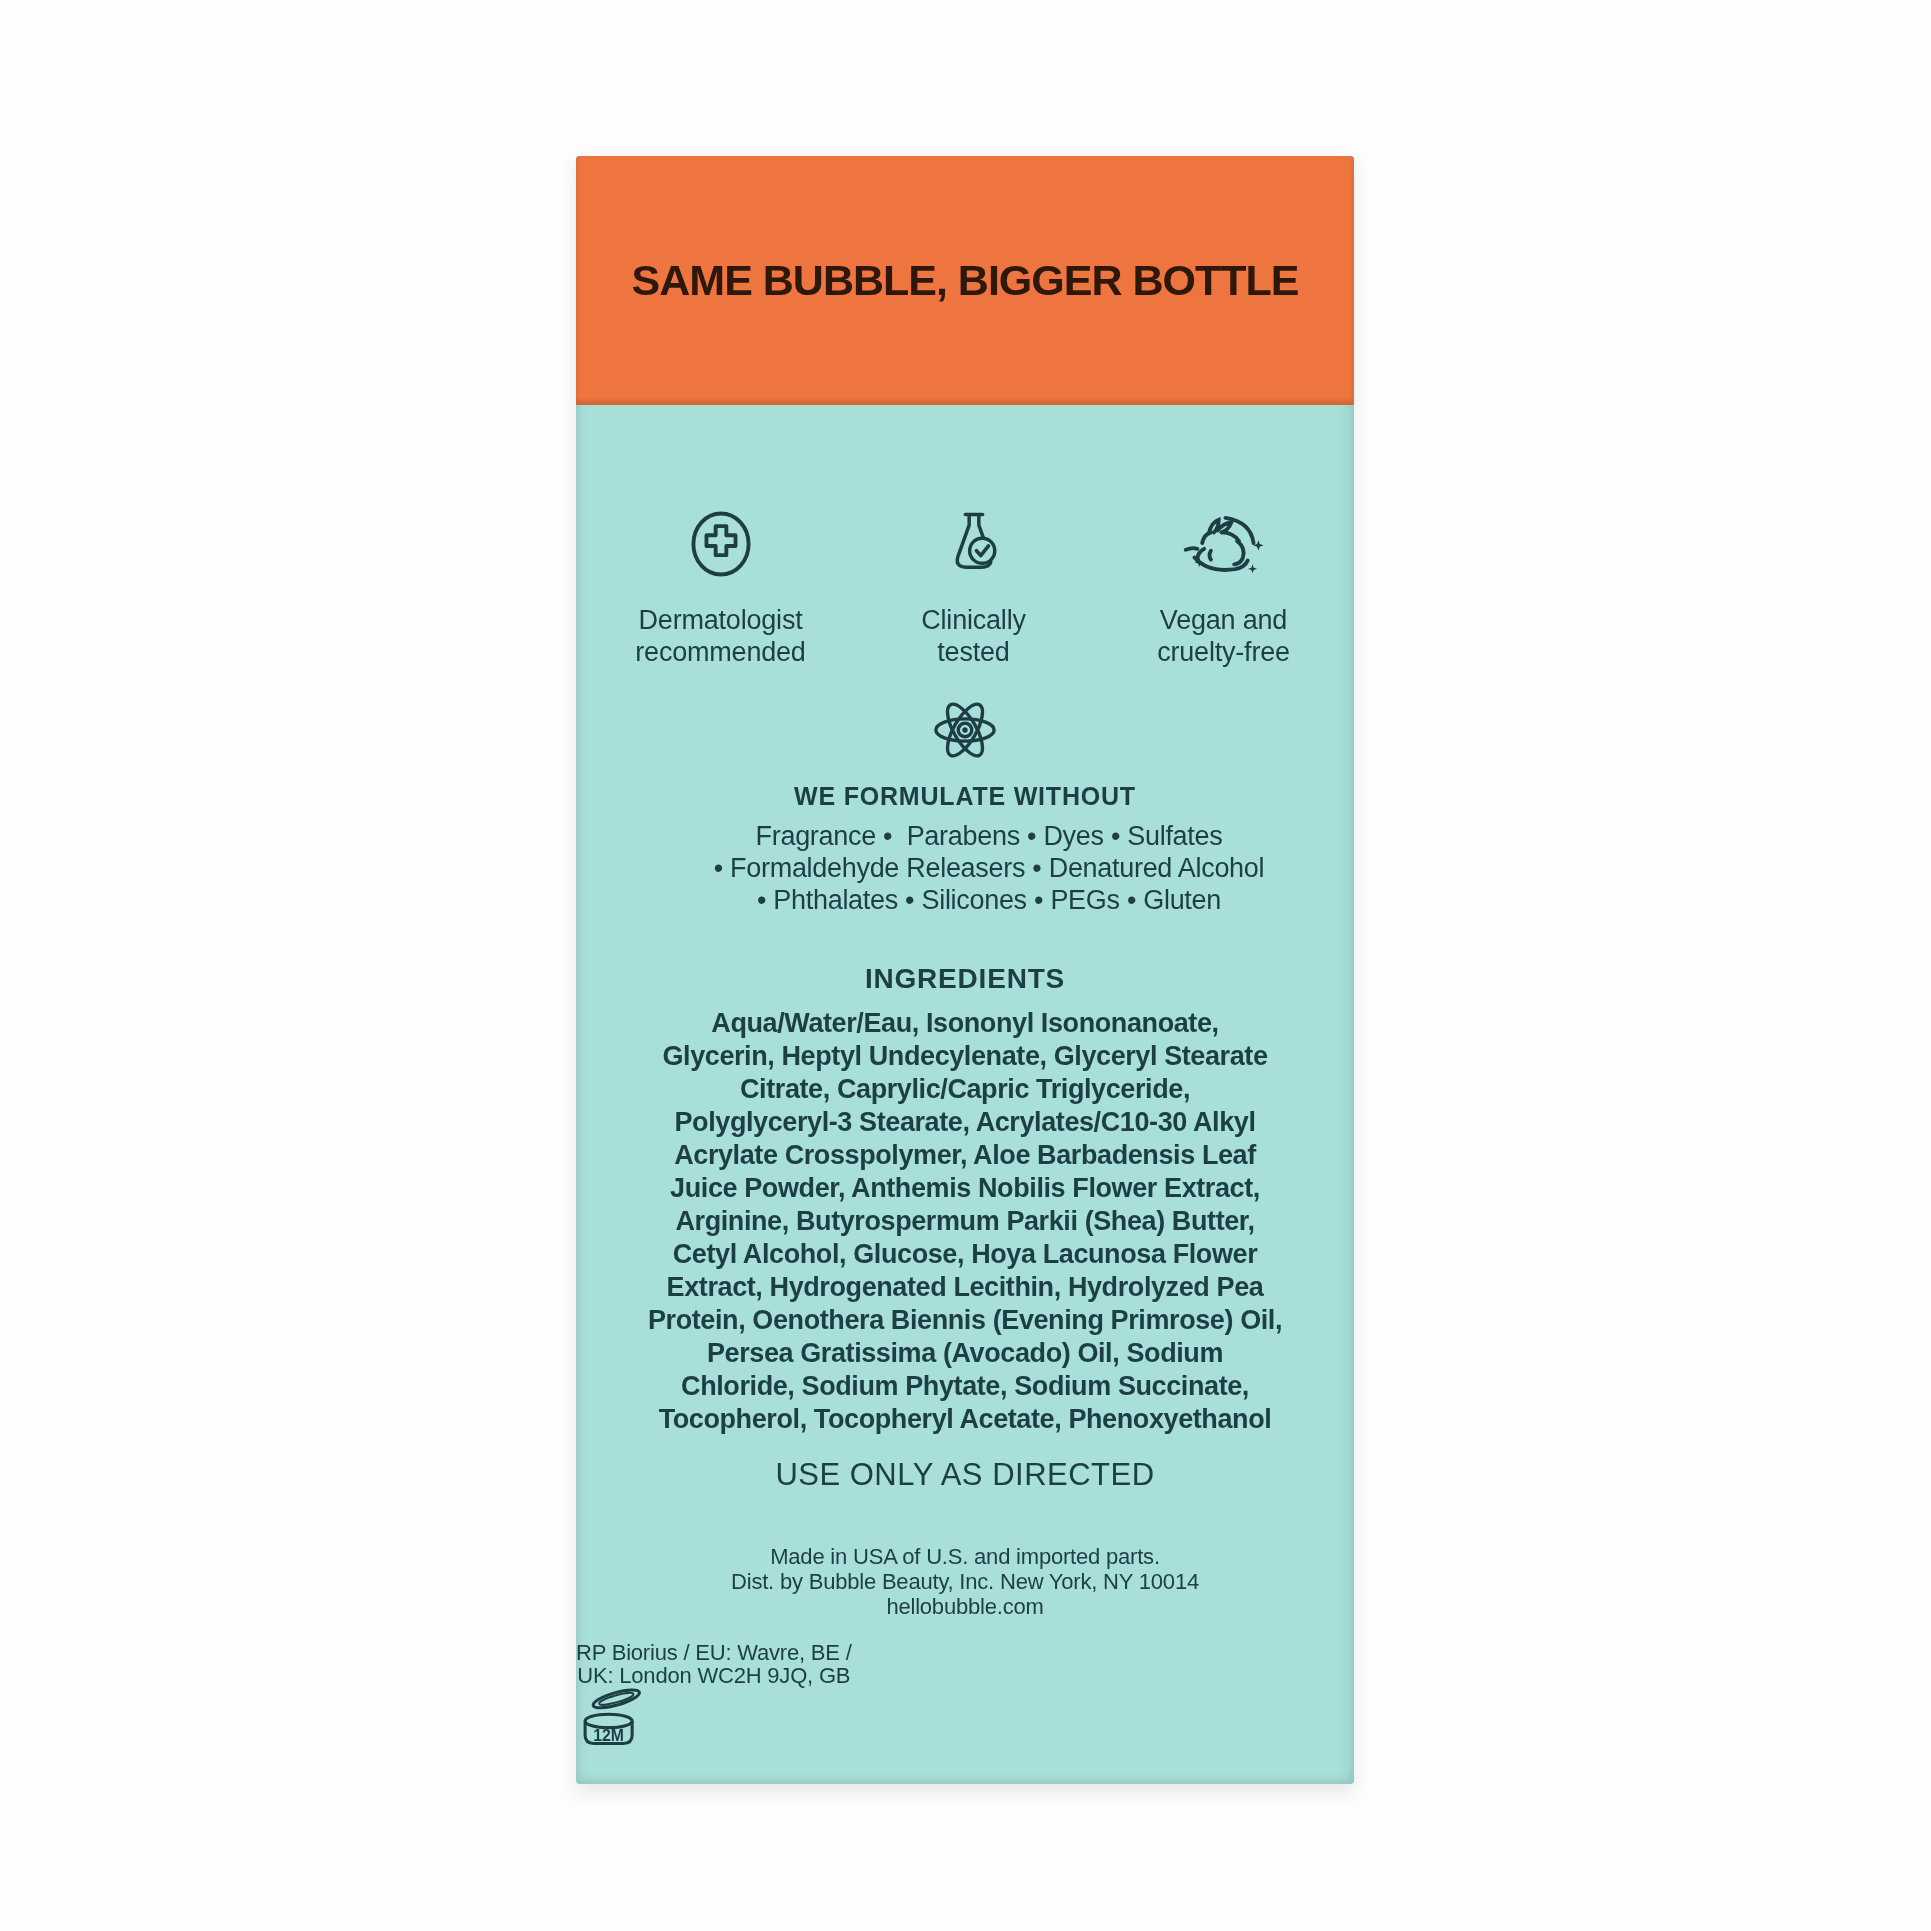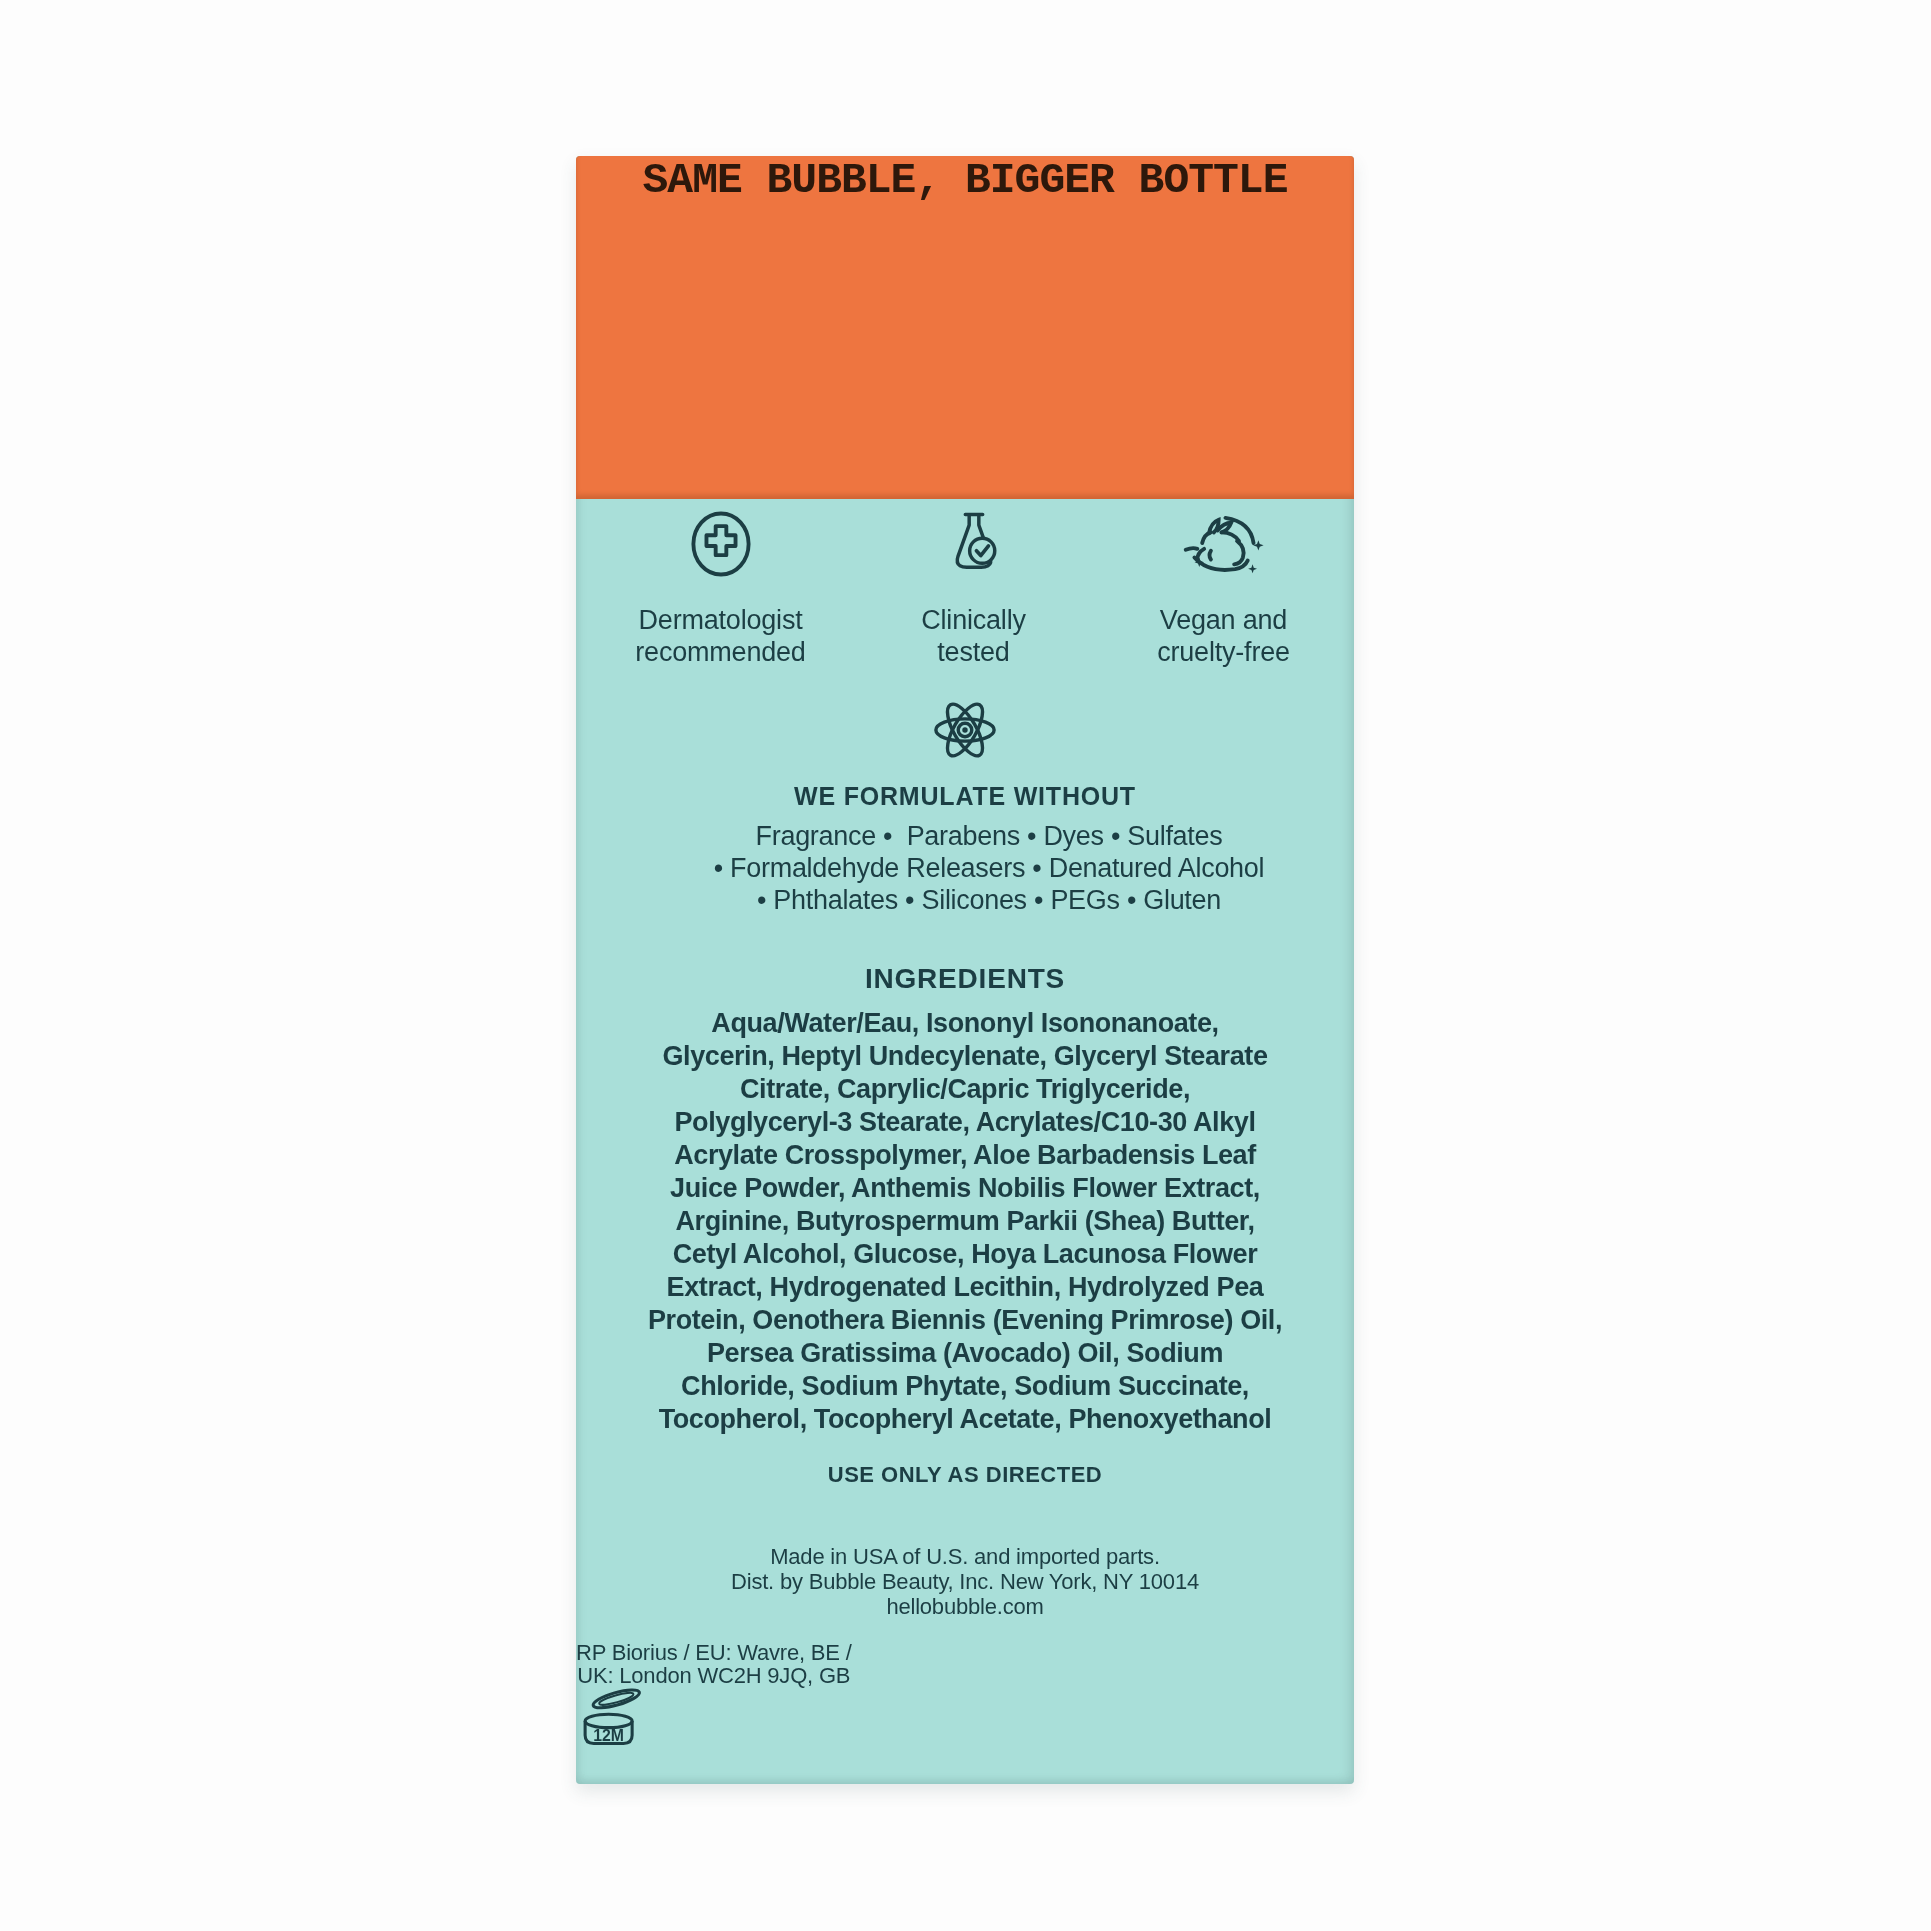--- a/index.html
+++ b/index.html
@@ -17,45 +17,44 @@
   .stage{position:absolute;inset:0;background:#fdfdfd;overflow:hidden;}
   .box{
     position:absolute;left:576px;top:156px;width:778px;height:1628px;
     background:var(--teal);border-radius:3.9px;
     box-shadow:0 7.7px 17.4px rgba(60,80,80,.12),
                inset 3.9px 0 9.7px rgba(0,0,0,.05),
                inset -4.8px 0 11.6px rgba(0,0,0,.08),
                inset 0 -3.9px 9.7px rgba(0,60,60,.06);
   }
   .band{
-    position:absolute;left:0;top:0;width:100%;height:343px;
+    position:absolute;left:0;top:0;width:100%;height:249px;
     background:var(--orange);border-radius:3.9px 3.9px 0 0;
-    display:flex;justify-content:center;
+    display:flex;align-items:center;justify-content:center;
     box-shadow:inset 0 -3.9px 5.8px rgba(120,50,15,.25);
-    font-family:Liberation Mono, monospace;
   }
   .headline{
     font-size:43px;font-weight:800;letter-spacing:-1px;
     color:var(--headline-ink);white-space:pre;text-align:center;
   }
   .abs{position:absolute;left:0;right:0;text-align:center;}
   .badge{position:absolute;top:350px;width:241px;}
   .badge .icon-wrap{height:75px;display:flex;align-items:center;justify-content:center;}
   .badge .lbl{margin-top:23px;font-size:27px;line-height:32px;text-align:center;letter-spacing:-0.2px;}
   .badge.b0{left:24px;}
   .badge.b1{left:277px;}
   .badge.b2{left:527px;}
   .atom-wrap{position:absolute;top:541px;left:0;right:0;display:flex;justify-content:center;}
   .wfw-heading{top:624px;font-size:25px;font-weight:700;line-height:32px;letter-spacing:0.8px;}
   .wfw-lines{top:664px;font-size:27px;line-height:32px;letter-spacing:-0.3px;padding-left:48px;}
   .wfw-lines div{white-space:pre;}
   .ing-heading{top:807px;font-size:28px;font-weight:700;line-height:32px;letter-spacing:0.8px;}
   .ing-lines{top:851px;font-size:27px;line-height:33px;letter-spacing:-0.4px;font-weight:bold;}
   .ing-lines div{white-space:pre;}
-  .directions{top:1303px;font-size:22px;font-weight:700;line-height:32px;letter-spacing:0.5px;}
+  .directions{top:1303px;font-size:31px;font-weight:400;line-height:32px;letter-spacing:0.5px;}
   .dist-lines{top:1388px;font-size:22px;line-height:25px;font-weight:500;letter-spacing:-0.2px;}
   .dist-lines div{white-space:pre;}
   .rp-wrap{
     position:absolute;top:1485px;left:0;right:0;
     display:flex;justify-content:center;align-items:flex-start;gap:15.4px;flex-direction:column;
   }
   .rp-lines{font-size:22px;line-height:23px;font-weight:500;text-align:center;letter-spacing:-0.2px;}
   .rp-lines div{white-space:pre;}
   .jar{margin-top:-16.4px;}
   svg{display:block;}

